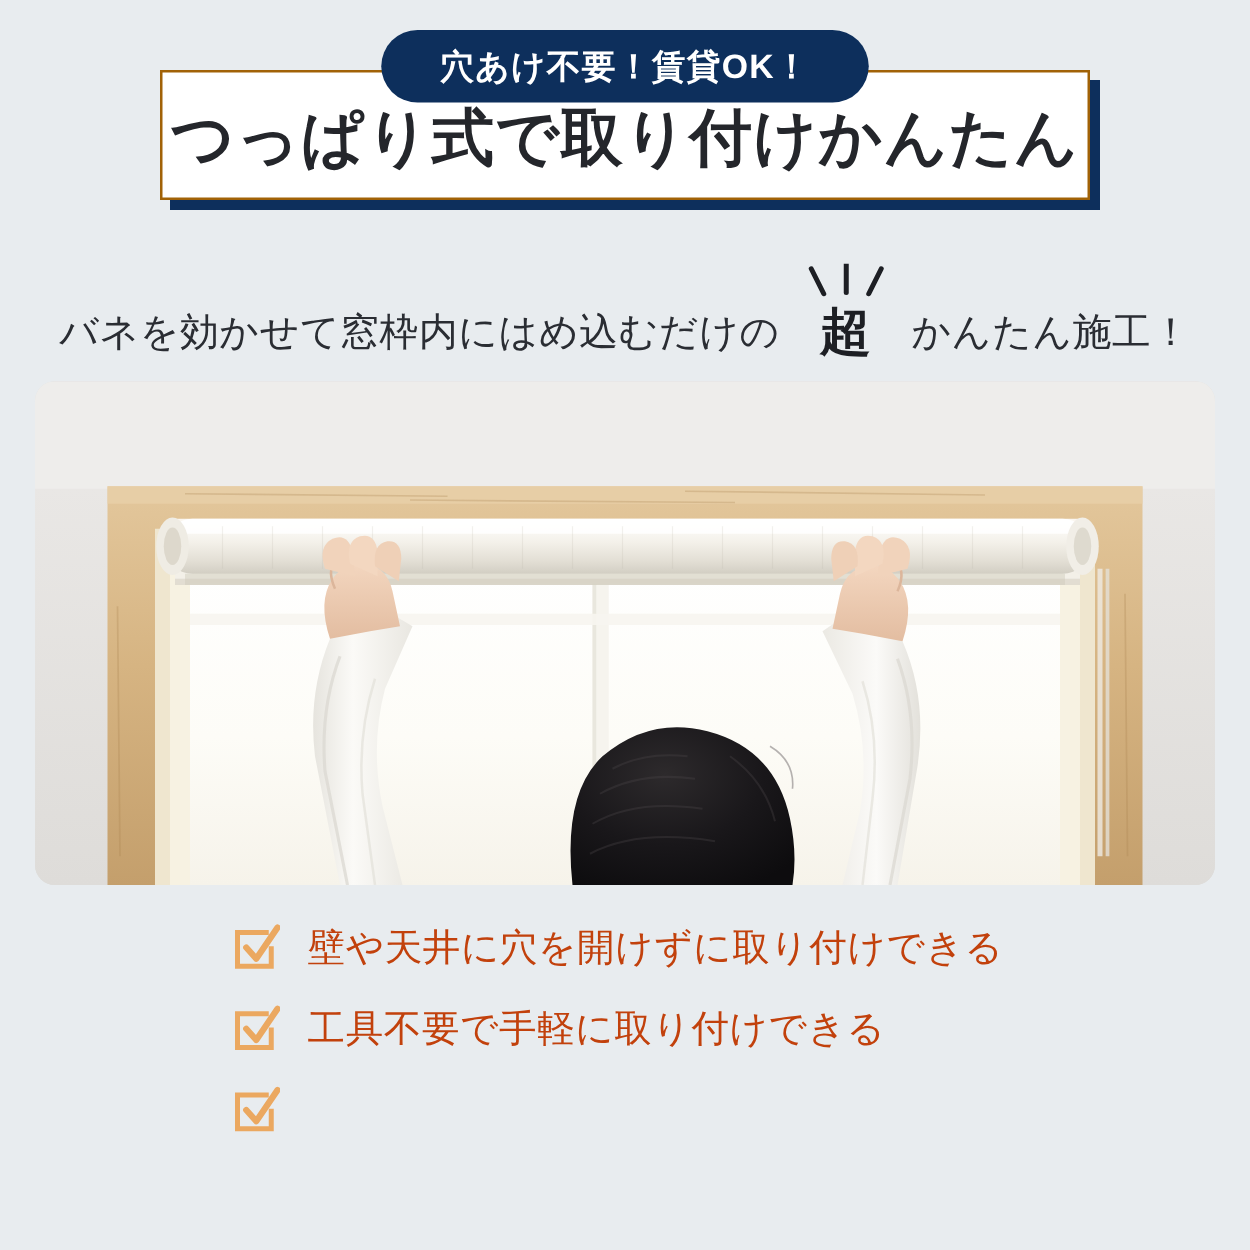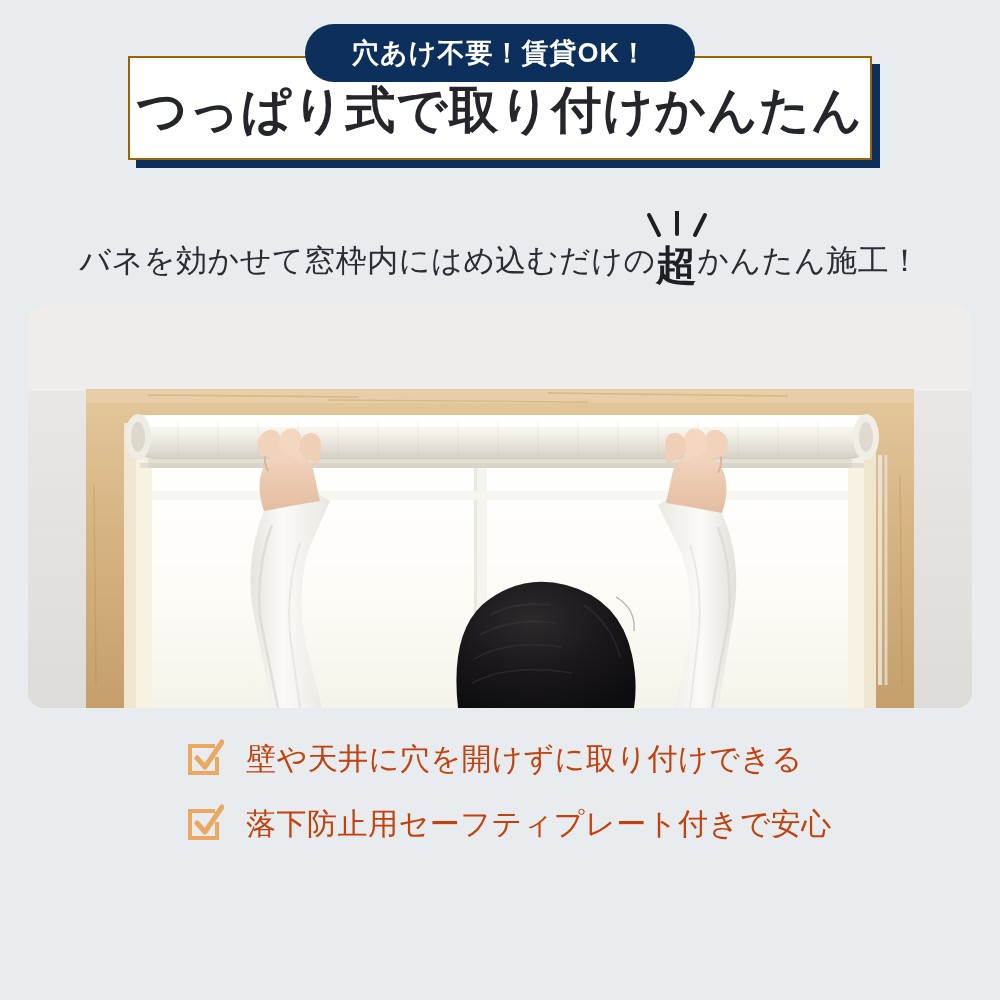--- a/index.html
+++ b/index.html
@@ -84,21 +84,22 @@
     justify-content:center;
   }
 
   .subtitle-text {
     font-size:31px;
     color:#2a2d33;
     letter-spacing:0.5px;
     line-height:1;
     white-space:nowrap;
     display:flex;
-    align-items:flex-start;
+    align-items:center;
+    gap:32px;
   }
 
   .emph-wrap {
     position:relative;
     display:inline-block;
   }
 
   .emph-char {
     font-size:41px;
     font-weight:bold;
@@ -333,27 +334,35 @@
     <div class="check-row">
       <span class="check-icon">
         <svg viewBox="0 0 38 38" width="38" height="38">
           <path d="M4 7 H27 M4 7 V34 H31 V20" fill="none" stroke="#eba860" stroke-width="4" stroke-linecap="square" stroke-linejoin="miter"></path>
           <path d="M11 19 L19 28 L36 3" fill="none" stroke="#eba860" stroke-width="5" stroke-linecap="round" stroke-linejoin="round"></path>
         </svg>
       </span>
       <span class="check-label">壁や天井に穴を開けずに取り付けできる</span>
     </div>
 
-
-
     <div class="check-row">
       <span class="check-icon">
         <svg viewBox="0 0 38 38" width="38" height="38">
           <path d="M4 7 H27 M4 7 V34 H31 V20" fill="none" stroke="#eba860" stroke-width="4" stroke-linecap="square" stroke-linejoin="miter"></path>
           <path d="M11 19 L19 28 L36 3" fill="none" stroke="#eba860" stroke-width="5" stroke-linecap="round" stroke-linejoin="round"></path>
         </svg>
       </span>
-      <span class="check-label">落下防止用セーフティプレート付きで安心</span>
+      <span class="check-label">工具不要で手軽に取り付けできる</span>
+    </div>
+
+
+    <div class="check-row">
+      <span class="check-icon">
+        <svg viewBox="0 0 38 38" width="38" height="38">
+          <path d="M4 7 H27 M4 7 V34 H31 V20" fill="none" stroke="#eba860" stroke-width="4" stroke-linecap="square" stroke-linejoin="miter"></path>
+          <path d="M11 19 L19 28 L36 3" fill="none" stroke="#eba860" stroke-width="5" stroke-linecap="round" stroke-linejoin="round"></path>
+        </svg>
+      </span>
     </div>
 
   </div>
 
 </div>
 
 </body></html>

